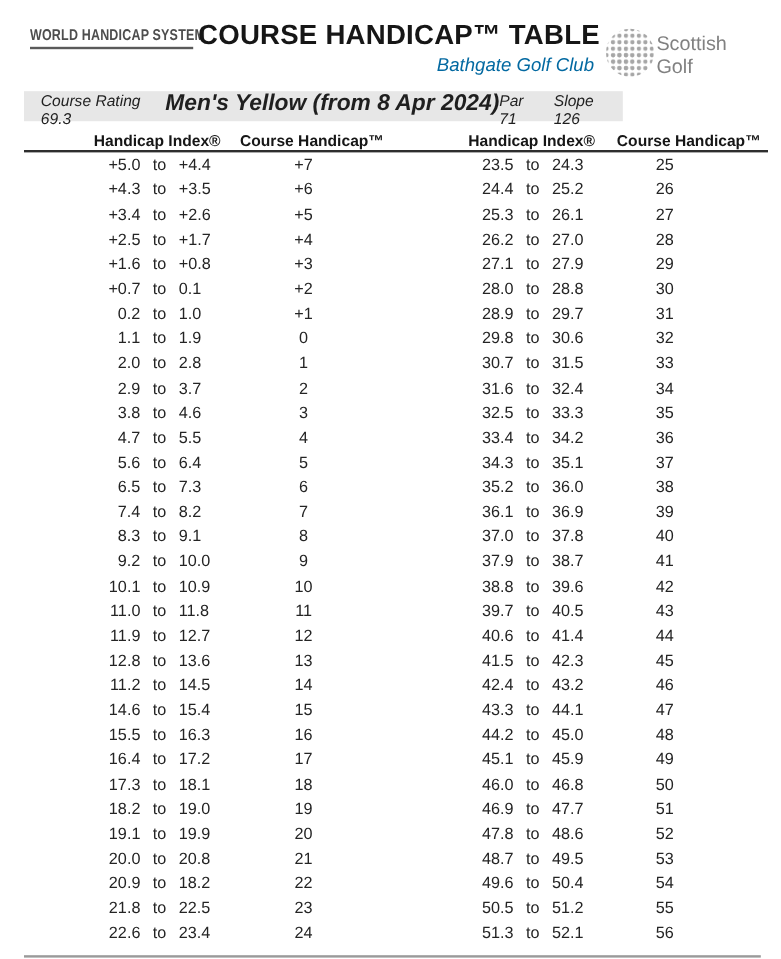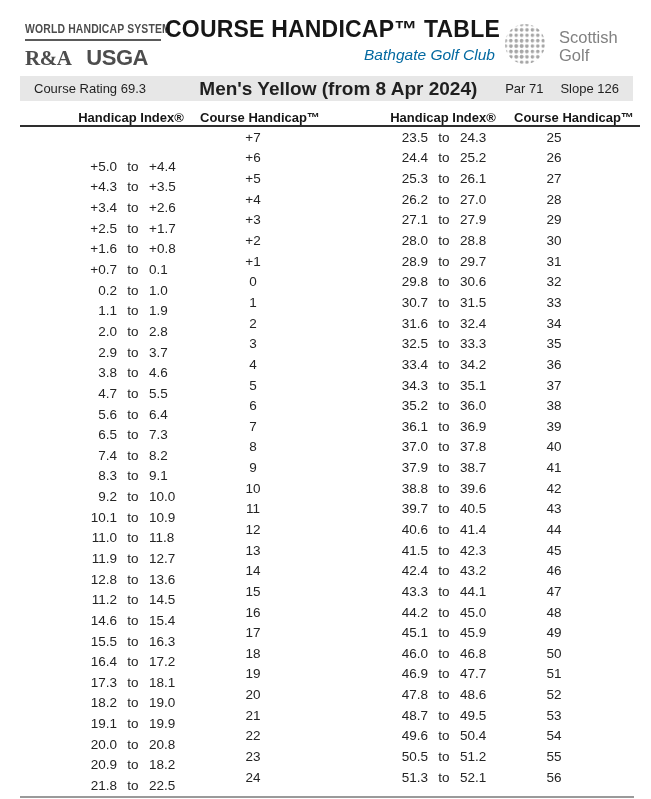--- a/index.html
+++ b/index.html
@@ -16,64 +16,60 @@
              transform:scaleX(0.80);transform-origin:left center;letter-spacing:0.2px;}
   .whs-underline{margin-top:3px;width:136px;height:2px;background:#5a5a5a;}
   .whs-marks{margin-top:4px;display:flex;align-items:baseline;gap:15px;}
   .randa{font-family:"Liberation Serif",serif;font-size:21px;font-weight:bold;color:var(--logo-gray);letter-spacing:-0.5px;}
   .usga{font-size:22px;font-weight:800;color:var(--logo-gray);letter-spacing:-0.5px;}
 
   .title-block{position:absolute;left:165px;top:16px;width:330px;text-align:right;}
   .main-title{font-size:23px;font-weight:bold;color:#161616;letter-spacing:0.2px;white-space:nowrap;}
   .sub-title{margin-top:3px;font-size:15.5px;font-style:italic;color:#0369a1;}
 
-  .sg{position:absolute;left:503px;top:22px;display:flex;align-items:center;gap:12px;}
+  .sg{position:absolute;left:503px;top:22px;display:flex;align-items:center;gap:0;}
   .sg-text{font-size:16.5px;color:var(--sg-gray);line-height:1.12;}
 
   
-  .bar{position:absolute;left:20px;top:76px;width:613px;height:25px;background:var(--bar-bg);
-       display:flex;align-items:center;padding:0 14px;}
+  .bar{position:absolute;left:20px;top:76px;width:499px;height:25px;background:var(--bar-bg);
+       display:flex;padding:0 14px;font-style:italic;}
   .bar-left{font-size:13px;width:175px;}
   .bar-center{flex:1;text-align:center;font-size:19px;font-weight:bold;white-space:nowrap;}
   .bar-right{display:flex;gap:17px;font-size:13px;width:150px;justify-content:flex-end;}
 
   
   .thead{position:absolute;top:110px;left:0;width:651px;height:14px;font-size:13px;font-weight:bold;color:#161616;padding-left:32px;}
   .thead span{position:absolute;text-align:center;white-space:nowrap;}
   .h-idx1{left:41px;width:180px;}
   .h-ch1{left:170px;width:180px;}
   .h-idx2{left:353px;width:180px;}
   .h-ch2{left:484px;width:180px;}
   .head-rule{position:absolute;top:125px;left:20px;width:620px;height:2px;background:var(--rule);}
 
   .rows{position:absolute;top:127px;left:0;width:651px;}
   .trow{position:relative;height:20.65px;font-size:13.5px;color:#242424;}
   .cell{position:absolute;top:0;height:20.65px;display:flex;align-items:center;justify-content:center;}
-  .idx1{left:63px;width:140px;margin-top:29px;}
+  .idx1{left:63px;width:140px;}
   .ch1{left:203px;width:100px;}
   .idx2{left:374px;width:140px;}
   .ch2{left:504px;width:100px;}
   .idx .lo{display:inline-block;width:54px;text-align:right;padding-right:5px;}
   .idx .to{display:inline-block;width:22px;text-align:center;}
   .idx .hi{display:inline-block;width:54px;text-align:left;padding-left:5px;}
 
   .bottom-rule{position:absolute;top:796px;left:20px;width:614px;height:2px;background:#9a9a9a;}
 </style>
 </head>
 <body>
 
 <div class="page">
 
   <div class="whs">
     <div class="whs-title">WORLD HANDICAP SYSTEM</div>
     <div class="whs-underline"></div>
-    <div class="whs-marks">
-      <span class="randa">R&amp;A</span>
-      <span class="usga">USGA</span>
-    </div>
   </div>
 
   <div class="title-block">
     <div class="main-title">COURSE HANDICAP™ TABLE</div>
     <div class="sub-title">Bathgate Golf Club</div>
   </div>
 
   <div class="sg">
     <span>
       <svg width="44" height="44" viewBox="0 0 44 44" aria-hidden="true">

